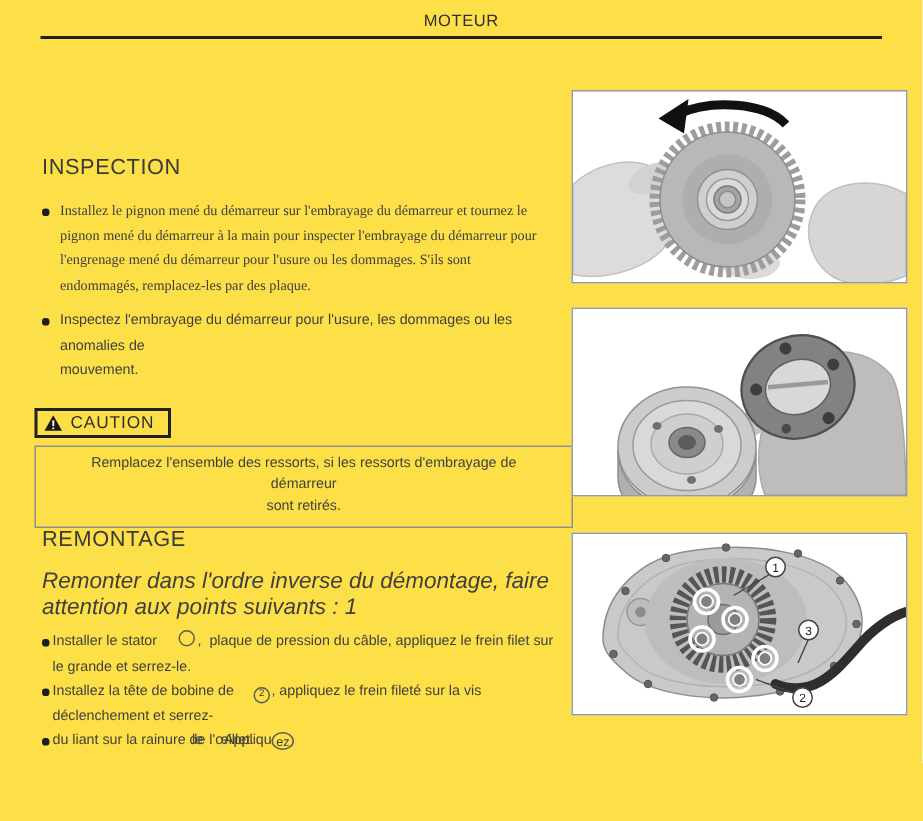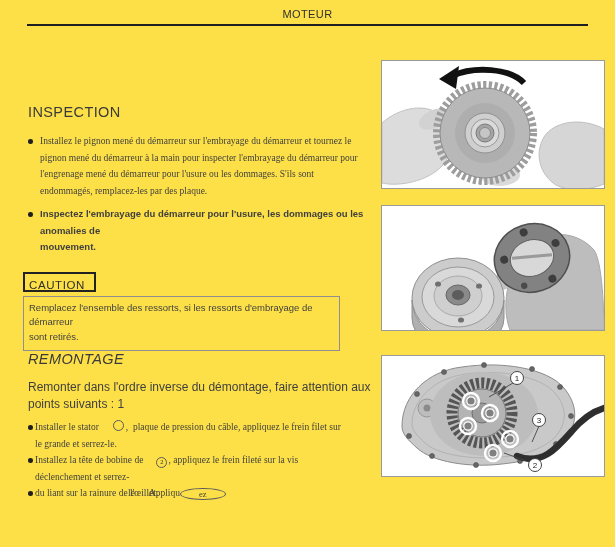--- a/index.html
+++ b/index.html
@@ -8,40 +8,40 @@
 
   .doc-header{position:absolute;top:8px;left:0;width:100%;text-align:center;
               font-size:11px;color:#303030;letter-spacing:.4px;}
   .rule{position:absolute;top:24px;left:27px;width:561px;height:2px;background:#1f1f1f;}
 
   .left{position:absolute;left:28px;top:56px;width:350px;margin-top:48px;}
   h2.sec{font-size:14.5px;font-weight:400;color:#3a3a3a;letter-spacing:.4px;margin:0;line-height:17px;}
 
   .b{position:relative;padding-left:12px;font-size:9.5px;line-height:16.5px;color:#3f3f3f;}
   .b::before{content:"";position:absolute;left:0;top:6px;width:4.5px;height:4.5px;border-radius:50%;background:#1f1f1f;}
-  .rb{padding-left:7px;font-family:Liberation Serif, serif;}
+  .rb{padding-left:7px;}
   .rb span{white-space:pre-wrap;}
-  .mt1{margin-top:12px;font-family:Liberation Serif, serif;} .mt2{margin-top:7px;font-weight:bold;}
+  .mt1{margin-top:12px;font-family:Liberation Serif, serif;} .mt2{margin-top:7px;}
 
   .caution-label{display:inline-flex;align-items:center;gap:5px;border:2px solid #222;
                  padding:0 9px 0 4px;height:16px;font-size:11.5px;letter-spacing:.6px;
-                 color:#2e2e2e;margin-top:16px;margin-left:-5px;flex-direction:column;}
+                 color:#2e2e2e;margin-top:16px;margin-left:-5px;}
   .caution-box{border:1px solid #8f8f8f;margin-top:4px;margin-left:-5px;width:305px;
-               padding:4px 5px 6px;font-size:9.5px;line-height:14.5px;color:#3f3f3f;}
-
-  .sec2{margin-top:38px;font-style:italic;}
-  .intro{font-size:12px;line-height:16.5px;margin:11px 0 0;}
+               padding:4px 26px 6px;font-size:9.5px;line-height:14.5px;color:#3f3f3f;text-align:center;}
+
+  .sec2{margin-top:38px;}
+  .intro{font-size:15px;line-height:16.5px;margin:11px 0 0;font-style:italic;}
   .steps{margin-top:7px;}
 
   .ring{display:inline-block;width:9px;height:9px;border:1px solid #5a5a5a;border-radius:50%;
         margin:0 2px 0 14px;vertical-align:-1px;}
   .ringnum{display:inline-flex;align-items:center;justify-content:center;width:9px;height:9px;
            border:1px solid #5a5a5a;border-radius:50%;font-size:6.5px;line-height:1;
            margin:0 1px 0 13px;vertical-align:-1px;color:#333;}
-  .ringtext{display:inline-block;border:1px solid #5a5a5a;border-radius:50%;padding:0 18px;
+  .ringtext{display:inline-block;border:1px solid #5a5a5a;border-radius:50%;padding:0 2px;
             font-size:8.5px;line-height:10px;vertical-align:-1px;}
   .overlay{position:absolute;left:100px;top:0;white-space:nowrap;}
   .overlay .gap{display:inline-block;width:14px;}
 
   .fig{position:absolute;left:381px;width:224px;border:1px solid #9a9a9a;background:#fff;
        box-sizing:border-box;}
   .fig svg{display:block;}
   .fig1{top:60px;height:129px;} .fig2{top:205px;height:126px;} .fig3{top:355px;height:122px;}
 </style>
 </head>

